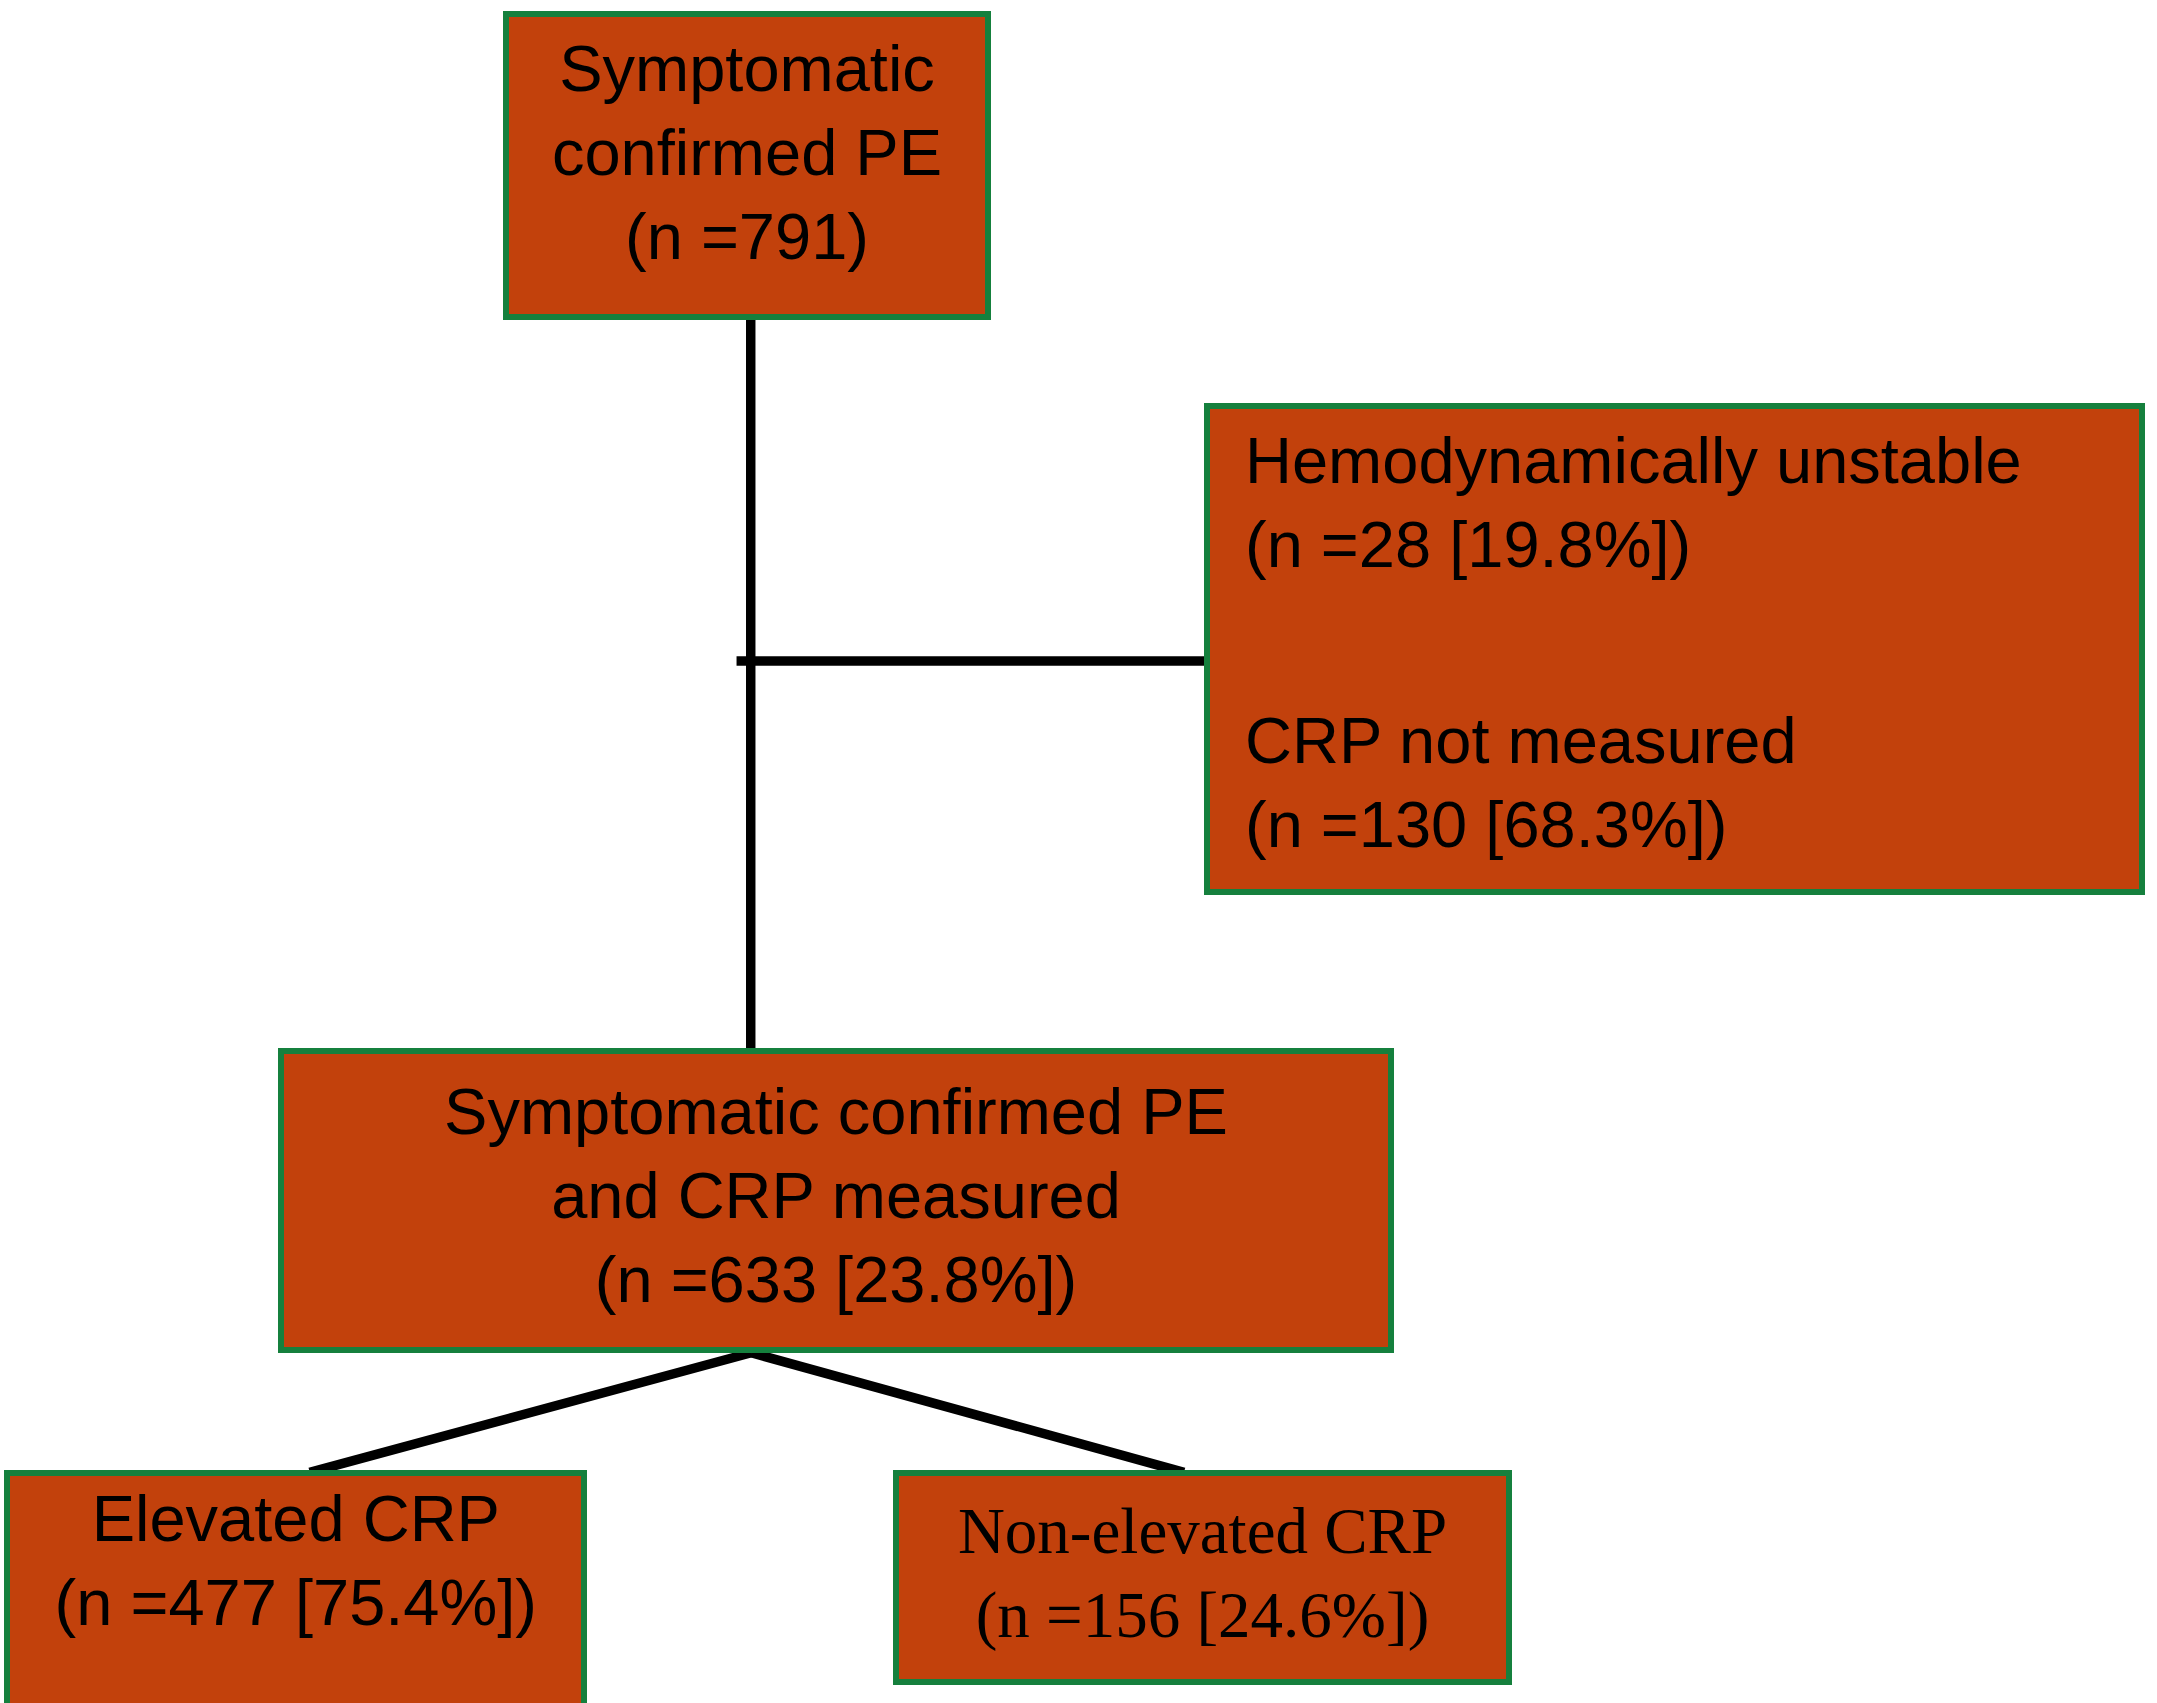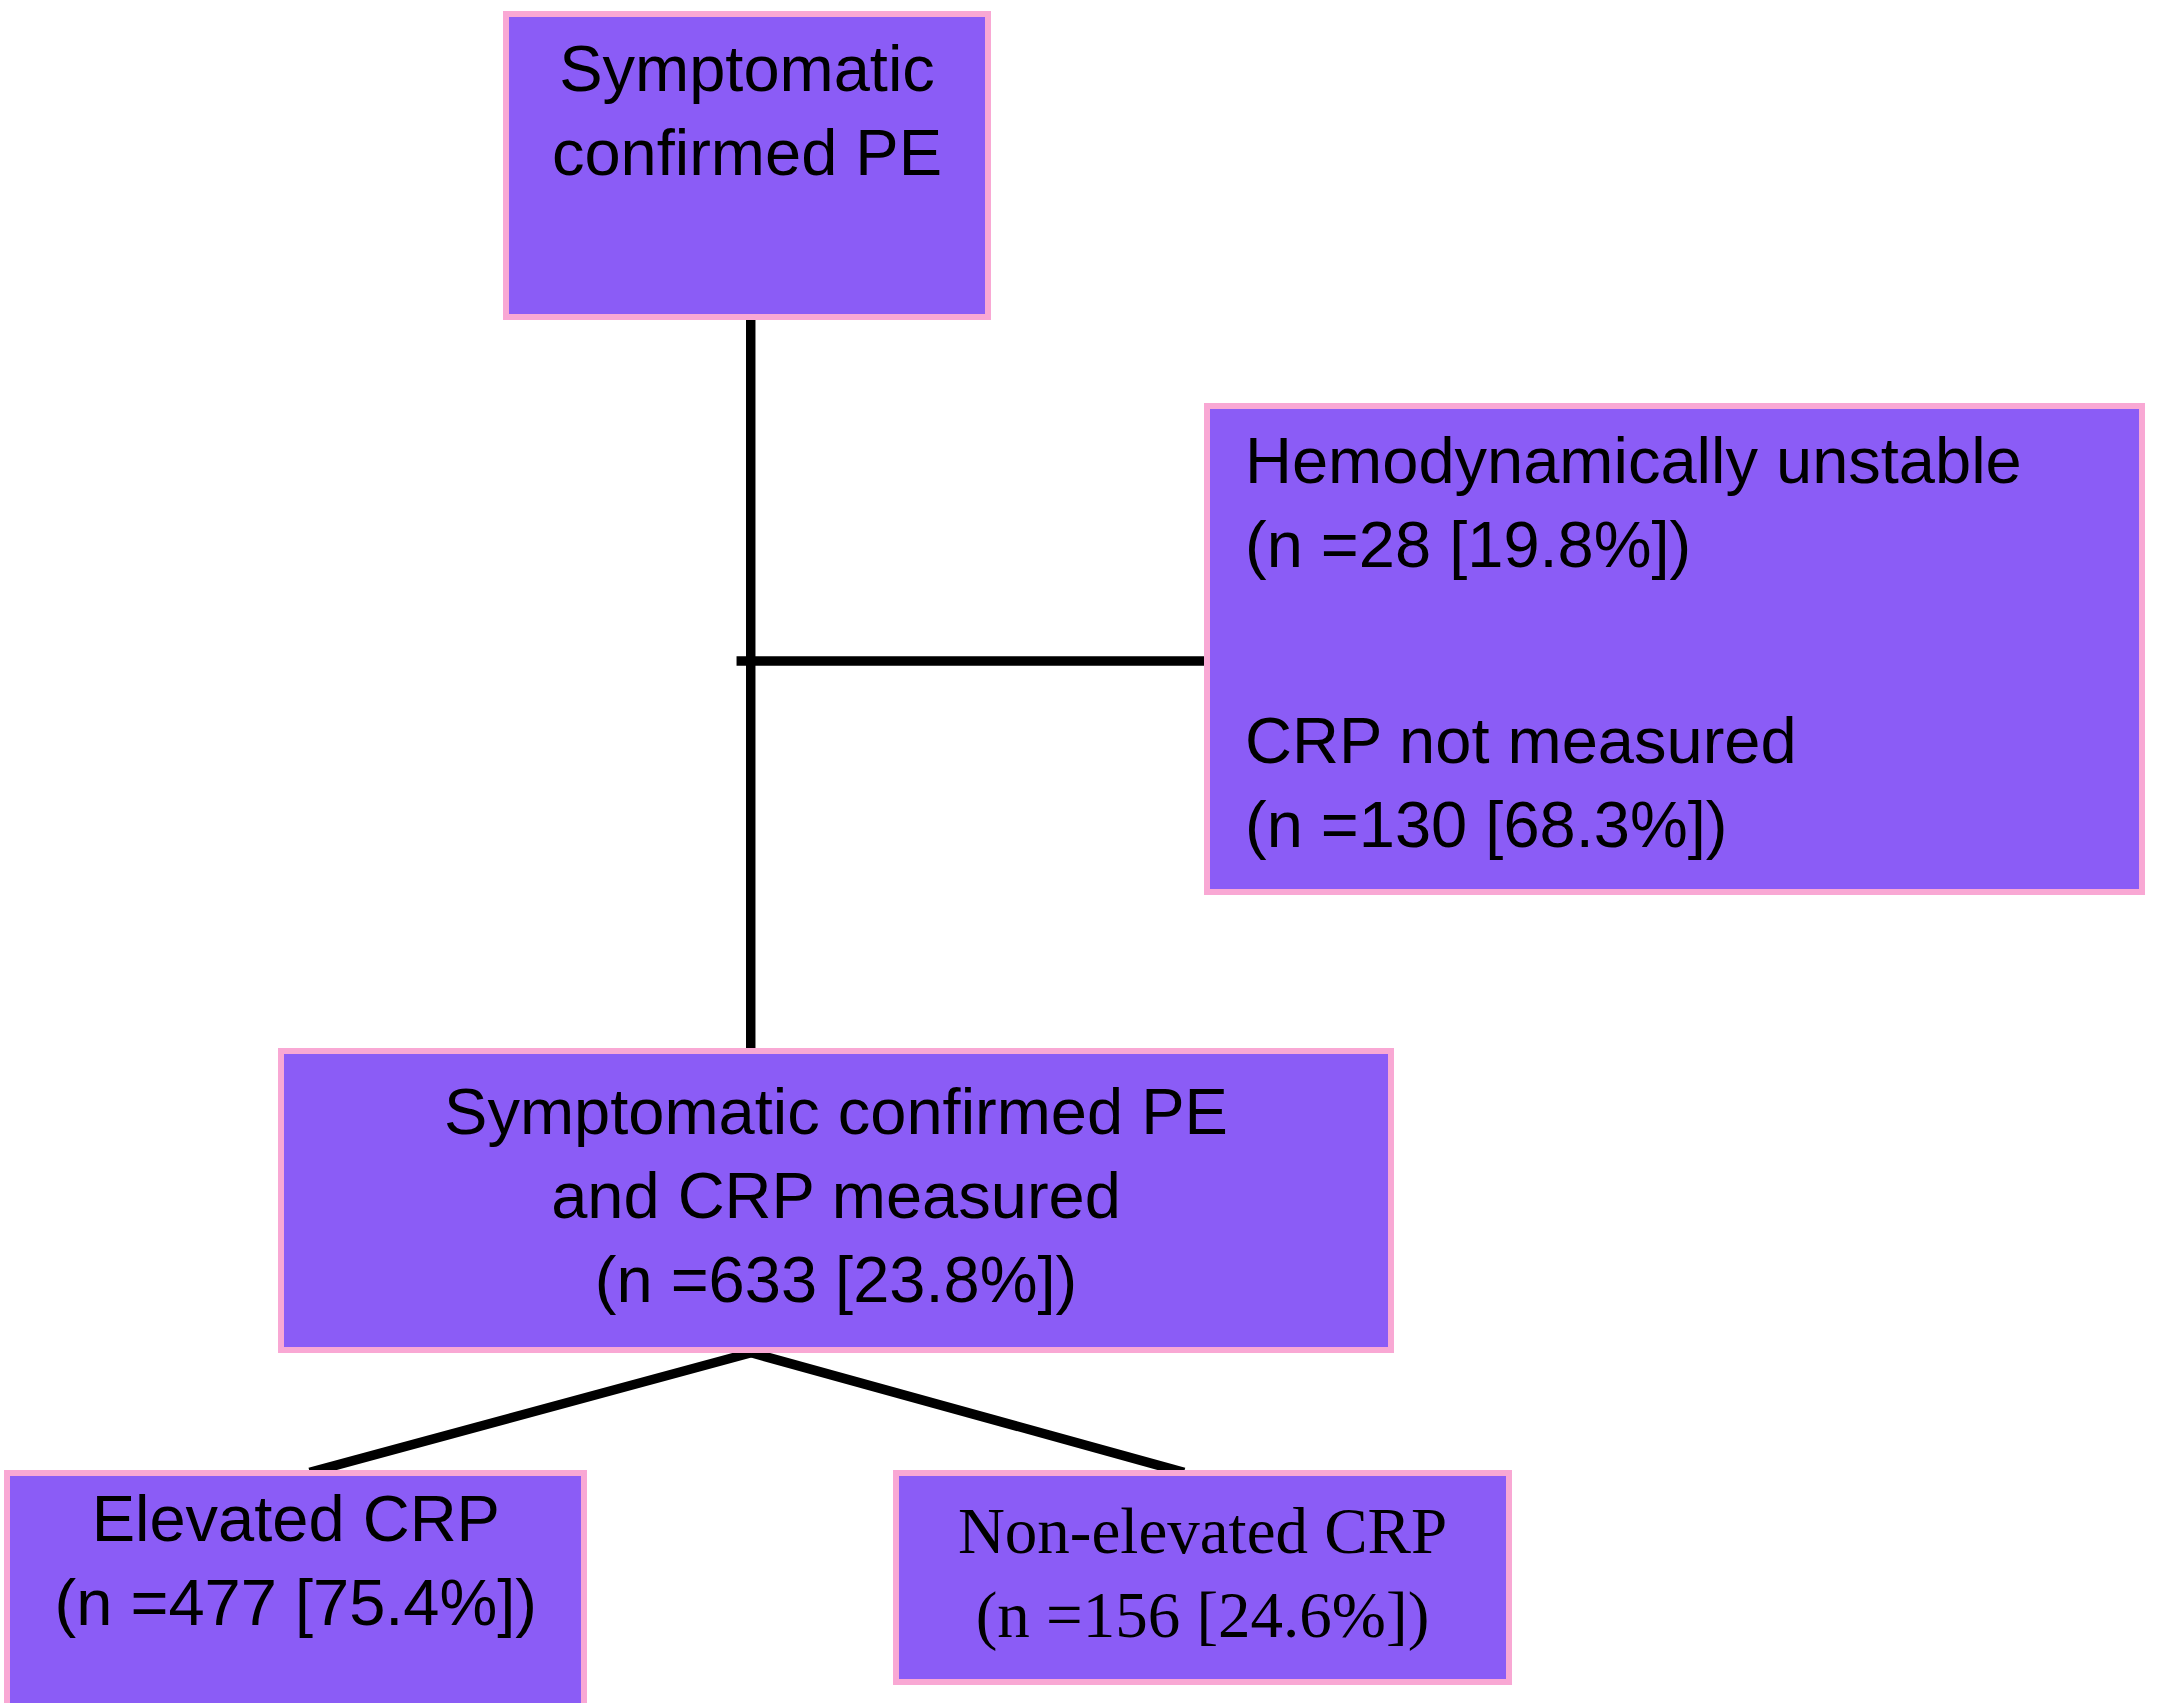--- a/index.html
+++ b/index.html
@@ -19,22 +19,22 @@
   .connectors {
     position: absolute;
     left: 0;
     top: 0;
     width: 2158px;
     height: 1704px;
   }
   .node {
     position: absolute;
     box-sizing: border-box;
-    border: 6px solid #f9a8d4;
-    background: #8b5cf6;
+    border: 6px solid #15803d;
+    background: #c2410c;
     font-size: 65px;
     line-height: 84px;
     text-align: center;
   }
   .node .line {
     min-height: 84px;
     white-space: nowrap;
   }
   .node .line.blank {
     min-height: 112px;
@@ -86,20 +86,21 @@
   <svg class="connectors" viewBox="0 0 2508 1980" xmlns="http://www.w3.org/2000/svg" aria-hidden="true">
     <line x1="872.5" y1="370" x2="872.5" y2="1220" stroke="#000000" stroke-width="11"></line>
     <line x1="856" y1="768" x2="1400" y2="768" stroke="#000000" stroke-width="11"></line>
     <line x1="873" y1="1572" x2="360" y2="1711" stroke="#000000" stroke-width="11"></line>
     <line x1="873" y1="1572" x2="1376" y2="1711" stroke="#000000" stroke-width="11"></line>
   </svg>
 
   <div class="node node-top">
     <div class="line">Symptomatic</div>
     <div class="line">confirmed PE</div>
+    <div class="line">(n =791)</div>
   </div>
 
   <div class="node node-exclusion">
     <div class="line">Hemodynamically unstable</div>
     <div class="line">(n =28 [19.8%])</div>
     <div class="line blank"></div>
     <div class="line">CRP not measured</div>
     <div class="line">(n =130 [68.3%])</div>
   </div>
 

